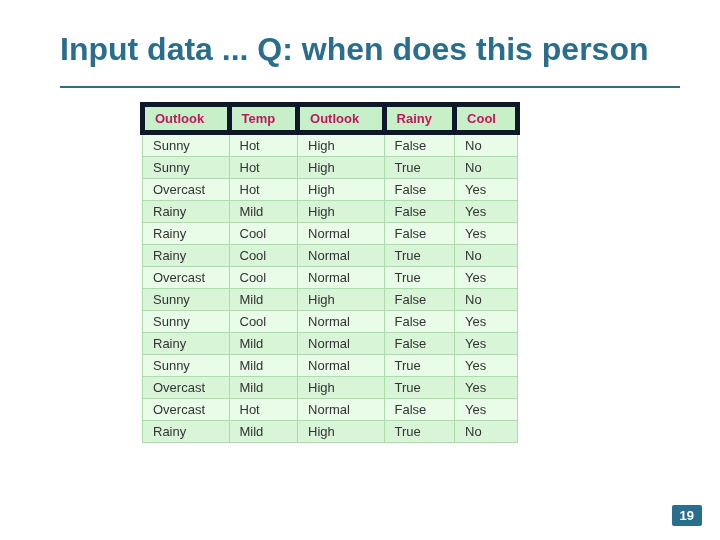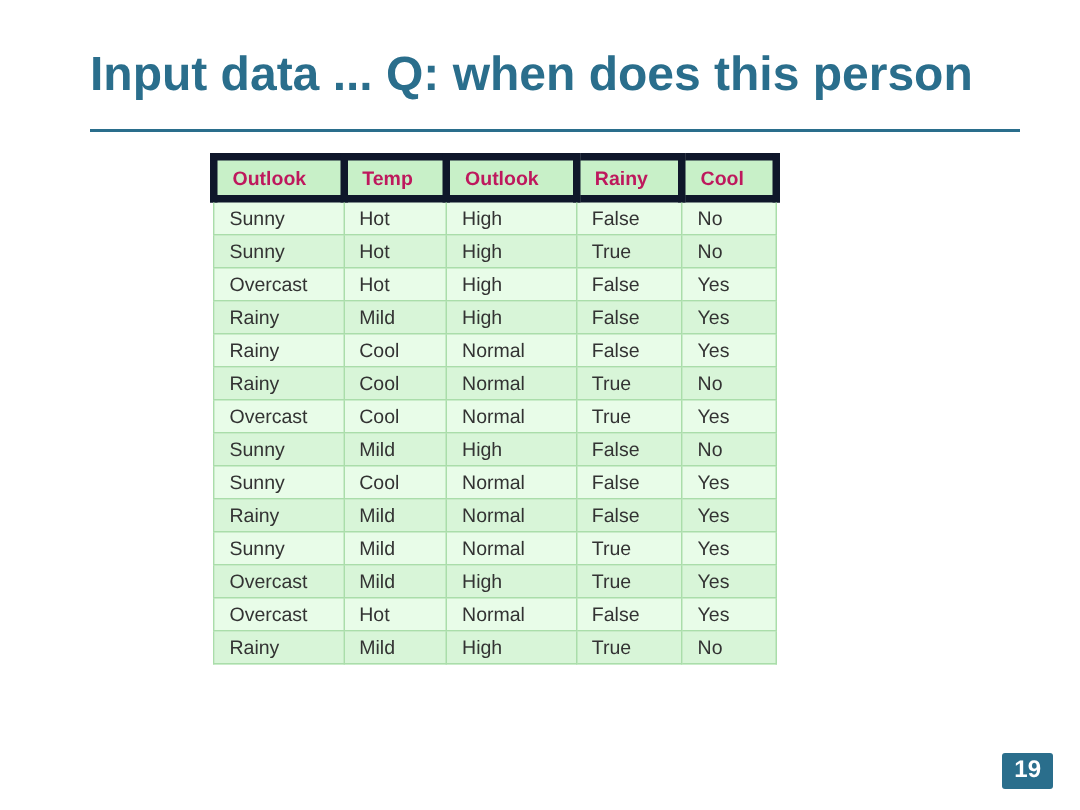--- a/index.html
+++ b/index.html
@@ -69,21 +69,21 @@
       color: #333;
       border: 1px solid #aaddaa;
     }
 
     .page-number {
       position: absolute;
       bottom: 14px;
       right: 18px;
       background: #2a6e8c;
       color: white;
-      font-size: 16px;
+      font-size: 13px;
       font-weight: bold;
       padding: 3px 8px;
       border-radius: 2px;
     }
   </style>
 </head>
 <body>
 
 <div class="page-container">
 

